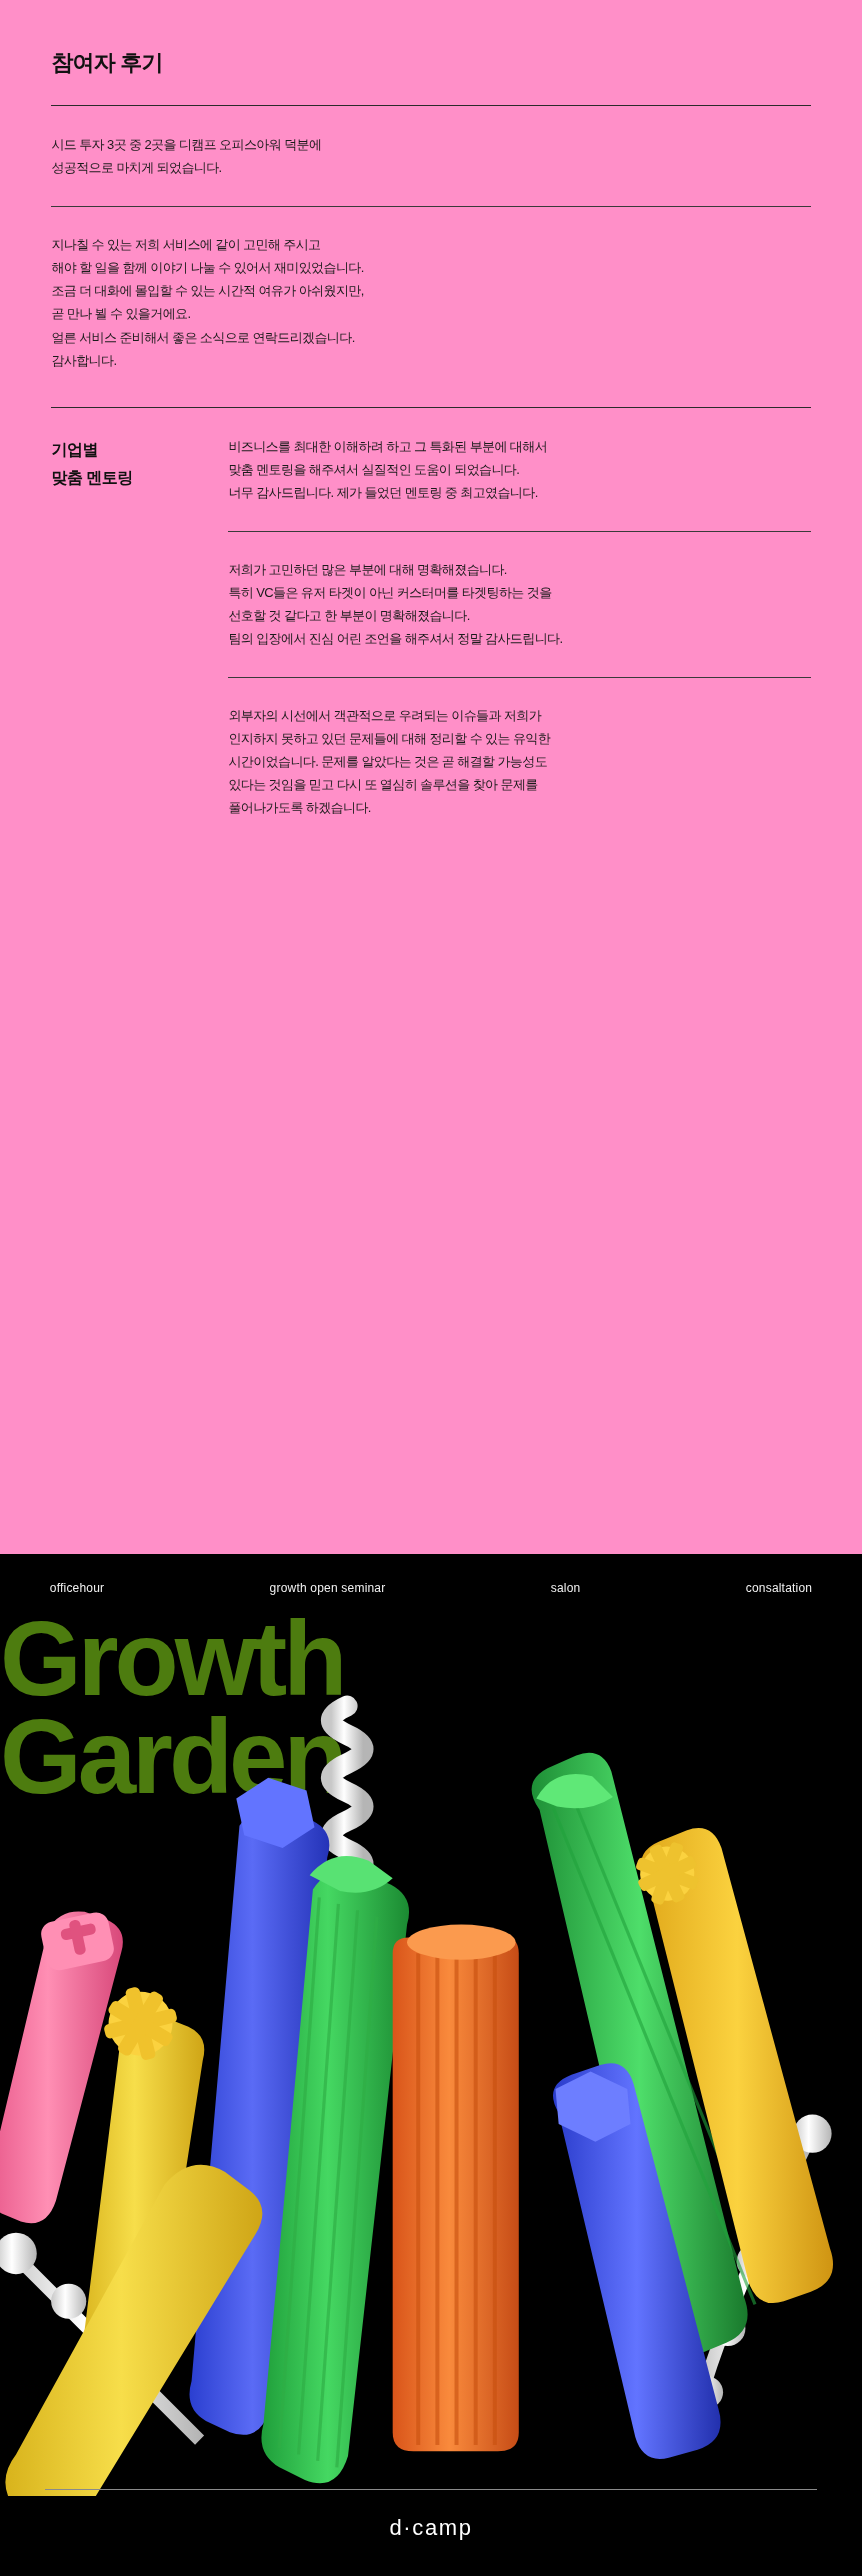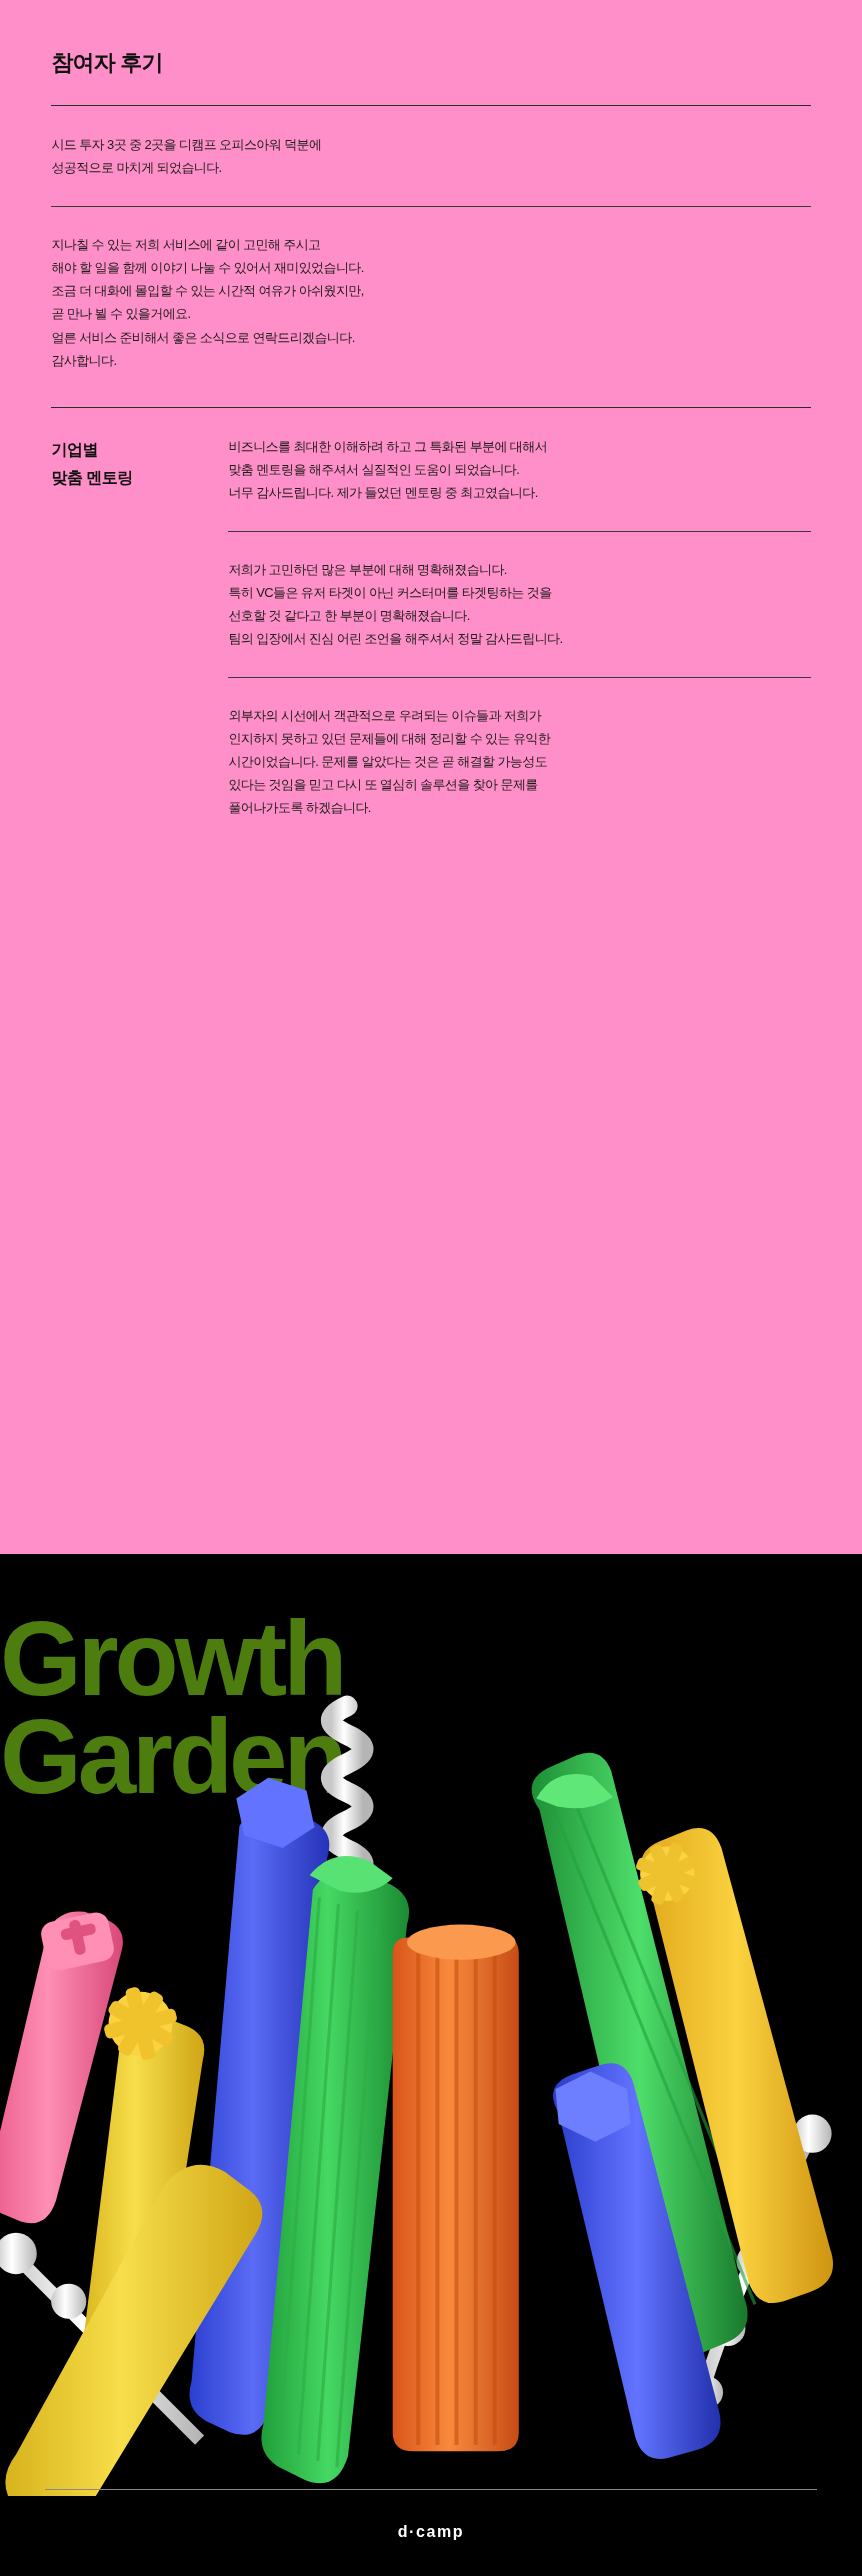--- a/index.html
+++ b/index.html
@@ -117,23 +117,23 @@
     right: 45px;
     border-top: 0.8px solid #8a8a8a;
   }
   .brand {
     position: absolute;
     bottom: 35px;
     left: 0;
     width: 100%;
     text-align: center;
     color: #ffffff;
-    font-size: 16px;
+    font-size: 22px;
     letter-spacing: 1.6px;
-    font-weight: 700;
+    font-weight: 400;
   }
 </style>
 </head>
 <body>
 
 <div class="page">
 
   <section class="reviews">
 
     <h1 class="reviews-title">참여자 후기</h1>
@@ -158,20 +158,26 @@
         <p class="para">저희가 고민하던 많은 부분에 대해 명확해졌습니다.<br>특히 VC들은 유저 타겟이 아닌 커스터머를 타겟팅하는 것을<br>선호할 것 같다고 한 부분이 명확해졌습니다.<br>팀의 입장에서 진심 어린 조언을 해주셔서 정말 감사드립니다.</p>
         <div class="sep"></div>
         <p class="para">외부자의 시선에서 객관적으로 우려되는 이슈들과 저희가<br>인지하지 못하고 있던 문제들에 대해 정리할 수 있는 유익한<br>시간이었습니다. 문제를 알았다는 것은 곧 해결할 가능성도<br>있다는 것임을 믿고 다시 또 열심히 솔루션을 찾아 문제를<br>풀어나가도록 하겠습니다.</p>
       </div>
     </div>
 
   </section>
 
   <section class="poster">
 
+    <nav class="poster-nav">
+      <span class="navitem">officehour</span>
+      <span class="navitem">growth open seminar</span>
+      <span class="navitem">salon</span>
+      <span class="navitem">consaltation</span>
+    </nav>
 
     <div class="poster-title">
       <span class="l1">Growth</span>
       <span class="l2">Garden</span>
     </div>
 
     <svg class="shapes" viewBox="0 0 1080 1010" xmlns="http://www.w3.org/2000/svg" aria-hidden="true">
       <defs>
         <linearGradient id="gGreen" x1="0" y1="0" x2="1" y2="0">
           <stop offset="0%" stop-color="#1f9e3a"></stop>

